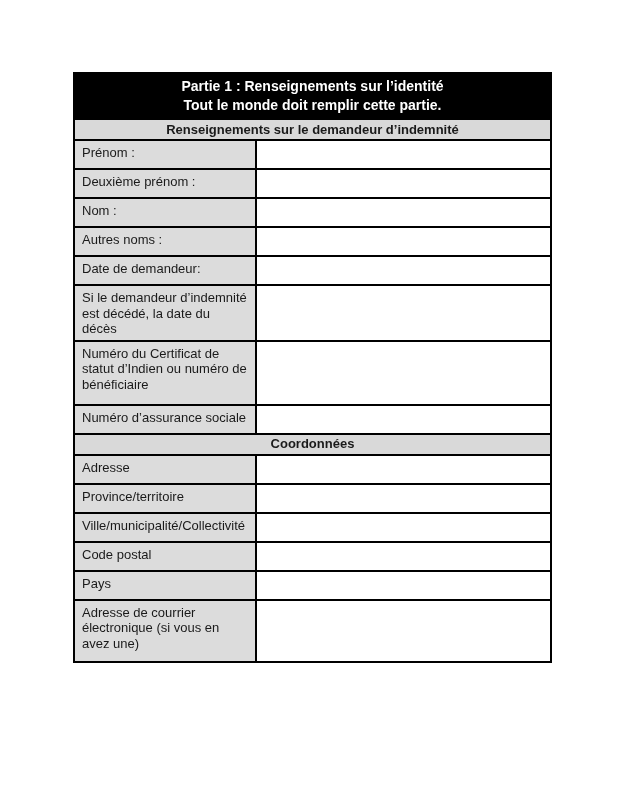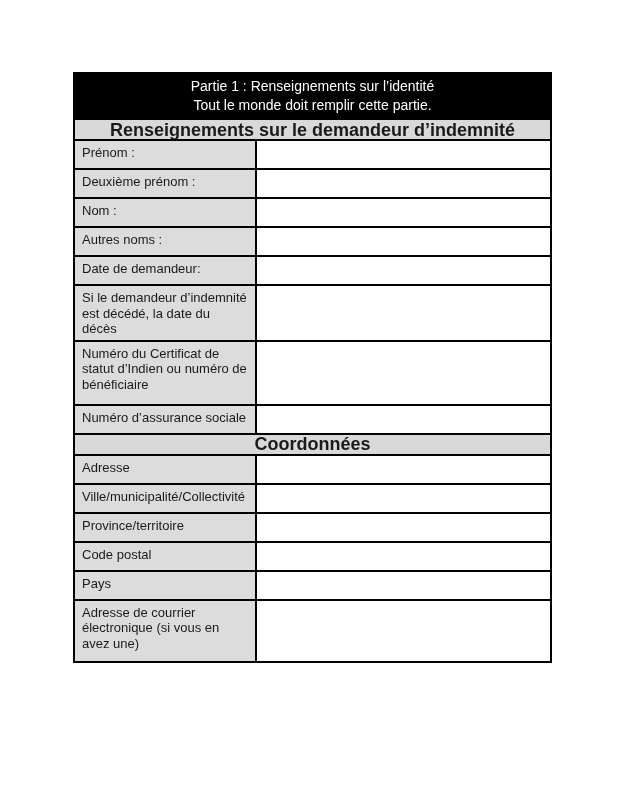--- a/index.html
+++ b/index.html
@@ -32,33 +32,33 @@
     table-layout: fixed;
   }
   table.form-table td {
     border: 2px solid var(--border-color);
     overflow: hidden;
   }
   td.black-header {
     background: var(--header-bg);
     color: var(--header-text);
     text-align: center;
-    font-weight: normal;
+    font-weight: bold;
     font-size: 14px;
     line-height: 19px;
     padding: 3px 18px;
     height: 44px;
     margin-left: 16px;
   }
   td.section-header {
     background: var(--section-bg);
     color: var(--text-color);
     text-align: center;
     font-weight: bold;
-    font-size: 18px;
+    font-size: 13px;
     line-height: 16px;
     padding: 1px 2px;
     height: 21px;
   }
   td.label-cell {
     background: var(--label-bg);
     color: var(--text-color);
     font-size: 13px;
     line-height: 15.5px;
     padding: 4px 8px 3px 7px;
@@ -133,25 +133,25 @@
 
     <tr>
       <td colspan="2" class="section-header">Coordonnées</td>
     </tr>
 
     <tr class="h29">
       <td class="label-cell">Adresse</td>
       <td class="value-cell"></td>
     </tr>
     <tr class="h29">
-      <td class="label-cell">Ville/municipalité/Collectivité</td>
+      <td class="label-cell">Province/territoire</td>
       <td class="value-cell"></td>
     </tr>
     <tr class="h29">
-      <td class="label-cell">Province/territoire</td>
+      <td class="label-cell">Ville/municipalité/Collectivité</td>
       <td class="value-cell"></td>
     </tr>
     <tr class="h29">
       <td class="label-cell">Code postal</td>
       <td class="value-cell"></td>
     </tr>
     <tr class="h29">
       <td class="label-cell">Pays</td>
       <td class="value-cell"></td>
     </tr>

